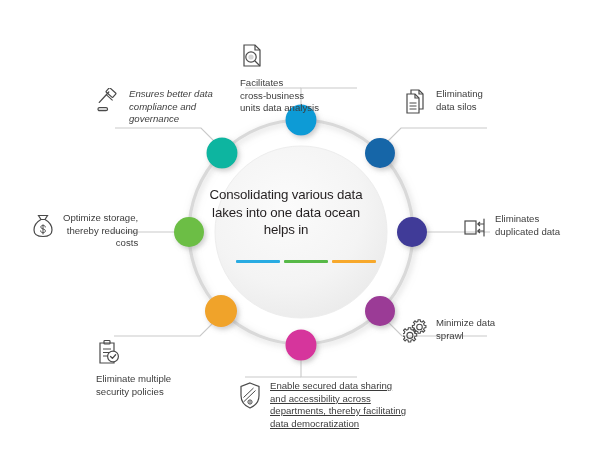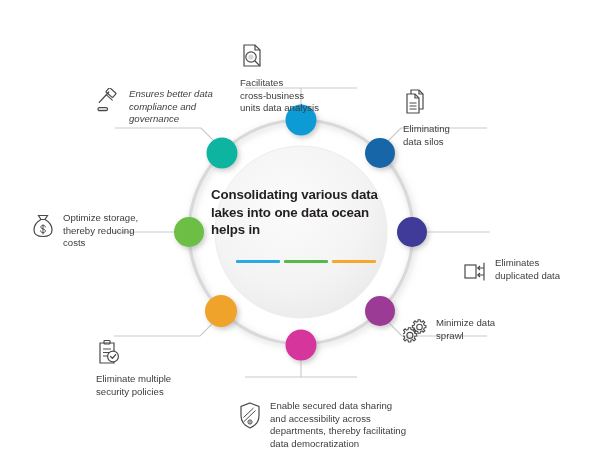--- a/index.html
+++ b/index.html
@@ -22,25 +22,26 @@
     height: 468px;
   }
   #wheel-svg {
     position: absolute;
     left: 0; top: 0;
     width: 602px;
     height: 468px;
   }
   .center-text {
     position: absolute;
-    left: 211px;
+    left: 196px;
     top: 186px;
     width: 180px;
+    text-align: center;
     font-size: 13.3px;
-    font-weight: bold;
+    font-weight: normal;
     line-height: 17.5px;
     color: #231f20;
     letter-spacing: -0.15px;
   }
   .center-bars {
     position: absolute;
     left: 236px;
     top: 260px;
     width: 140px;
     display: flex;
@@ -145,35 +146,35 @@
         <circle cx="11" cy="15" r="5.2" fill="#ffffff"></circle>
         <circle cx="11" cy="15" r="2.6" fill="#d5d5d5" stroke="none"></circle>
         <path d="M15 19 l4.5 4.5" stroke-linecap="round"></path>
       </svg>
     </span>
     <span class="txt">Facilitates
 cross-business
 units data analysis</span>
   </div>
 
-  <div class="label" style="left:403px; top:88px; width:150px;flex-direction:column;">
+  <div class="label" style="left:403px; top:88px; width:150px;">
     <span class="ico">
       <svg viewBox="0 0 26 28" width="26" height="28" fill="none" stroke="#4a4a4a" stroke-width="1.2">
         <path d="M8 2 h8 l4 4 v15 h-12 z"></path>
         <path d="M16 2 v4 h4"></path>
         <path d="M4 6 h8 l4 4 v15 h-12 z" fill="#ffffff"></path>
         <path d="M12 6 v4 h4"></path>
         <path d="M6.5 15 h7 M6.5 18 h7 M6.5 21 h7" stroke-width="1"></path>
       </svg>
     </span>
     <span class="txt">Eliminating
 data silos</span>
   </div>
 
-  <div class="label" style="left:462px; top:213px; width:140px;margin-top:44px;">
+  <div class="label" style="left:462px; top:213px; width:140px;">
     <span class="ico">
       <svg viewBox="0 0 26 28" width="26" height="28" fill="none" stroke="#4a4a4a" stroke-width="1.2">
         <rect x="3" y="8" width="11" height="13"></rect>
         <path d="M22 6 v17" stroke-linecap="round"></path>
         <path d="M22 11 h-6 M18 9 l-2.2 2 l2.2 2" stroke-linejoin="round"></path>
         <path d="M22 18 h-6 M18 16 l-2.2 2 l2.2 2" stroke-linejoin="round"></path>
       </svg>
     </span>
     <span class="txt">Eliminates
 duplicated data</span>
@@ -185,21 +186,21 @@
         <path d="M17.5 4.5 l1.6 .6 l1.2-1.2 l1.5 1.5 l-1.2 1.2 l.6 1.6 l1.7 .3 v2.1 l-1.7 .3 l-.6 1.6 l1.2 1.2 l-1.5 1.5 l-1.2-1.2 l-1.6 .6 l-.3 1.7 h-2.1 l-.3-1.7 l-1.6-.6 l-1.2 1.2 l-1.5-1.5 l1.2-1.2 l-.6-1.6 l-1.7-.3 v-2.1 l1.7-.3 l.6-1.6 l-1.2-1.2 l1.5-1.5 l1.2 1.2 l1.6-.6 l.3-1.7 h2.1 z"></path>
         <circle cx="16.5" cy="10" r="2.8"></circle>
         <path d="M8 12.5 l1.7 .6 l1.3-1.3 l1.6 1.6 l-1.3 1.3 l.6 1.7 l1.8 .3 v2.3 l-1.8 .3 l-.6 1.7 l1.3 1.3 l-1.6 1.6 l-1.3-1.3 l-1.7 .6 l-.3 1.8 h-2.3 l-.3-1.8 l-1.7-.6 l-1.3 1.3 l-1.6-1.6 l1.3-1.3 l-.6-1.7 l-1.8-.3 v-2.3 l1.8-.3 l.6-1.7 l-1.3-1.3 l1.6-1.6 l1.3 1.3 l1.7-.6 l.3-1.8 h2.3 z"></path>
         <circle cx="6.9" cy="18.4" r="3"></circle>
       </svg>
     </span>
     <span class="txt">Minimize data
 sprawl</span>
   </div>
 
-  <div class="label" style="left:237px; top:400px; width:190px;">
+  <div class="label" style="left:237px; top:380px; width:190px;text-decoration:underline;">
     <span class="ico" style="width:26px;height:32px;">
       <svg viewBox="0 0 26 32" width="26" height="32" fill="none" stroke="#4a4a4a" stroke-width="1.2">
         <path d="M13 3 l9 3.5 v9 c0 6.5 -4.2 10.5 -9 12.5 c-4.8 -2 -9 -6 -9 -12.5 v-9 z"></path>
         <path d="M6.5 17.5 l10 -9.5 M6.5 22 l12 -11.5" stroke-width="1"></path>
         <circle cx="13" cy="22" r="2.1" stroke-width="1"></circle>
         <path d="M13 21 v2" stroke-width="1" stroke-linecap="round"></path>
       </svg>
     </span>
     <span class="txt">Enable secured data sharing
 and accessibility across
@@ -214,21 +215,21 @@
         <rect x="8" y="2.5" width="6" height="3.5" rx="0.8"></rect>
         <path d="M7 11 h8 M7 14.5 h8 M7 18 h5" stroke-width="1"></path>
         <circle cx="17" cy="18.5" r="5.4" fill="#ffffff"></circle>
         <path d="M14.6 18.5 l1.8 1.9 l3.2 -3.6" stroke-width="1.3" stroke-linecap="round" stroke-linejoin="round"></path>
       </svg>
     </span>
     <span class="txt">Eliminate multiple
 security policies</span>
   </div>
 
-  <div class="label" style="left:30px; top:212px; width:112px;">
+  <div class="label" style="left:30px; top:212px; width:112px;text-align:right;">
     <span class="ico">
       <svg viewBox="0 0 26 28" width="26" height="28" fill="none" stroke="#4a4a4a" stroke-width="1.2">
         <path d="M8.5 3.5 h9 l-2.5 4 h-4 z"></path>
         <path d="M11 7.5 c-4 2.2 -7 6 -7 10.5 c0 4.5 4 6.5 9 6.5 c5 0 9 -2 9 -6.5 c0 -4.5 -3 -8.3 -7 -10.5 z"></path>
         <path d="M13 13 v9" stroke-width="1" stroke-linecap="round"></path>
         <path d="M15.3 15 c0 -1.2 -1.2 -1.7 -2.3 -1.7 c-1.1 0 -2.2 .6 -2.2 1.8 c0 2.4 4.6 1.3 4.6 3.7 c0 1.3 -1.2 1.9 -2.4 1.9 c-1.2 0 -2.4 -.6 -2.4 -1.8" stroke-width="1" stroke-linecap="round"></path>
       </svg>
     </span>
     <span class="txt">Optimize storage,
 thereby reducing

